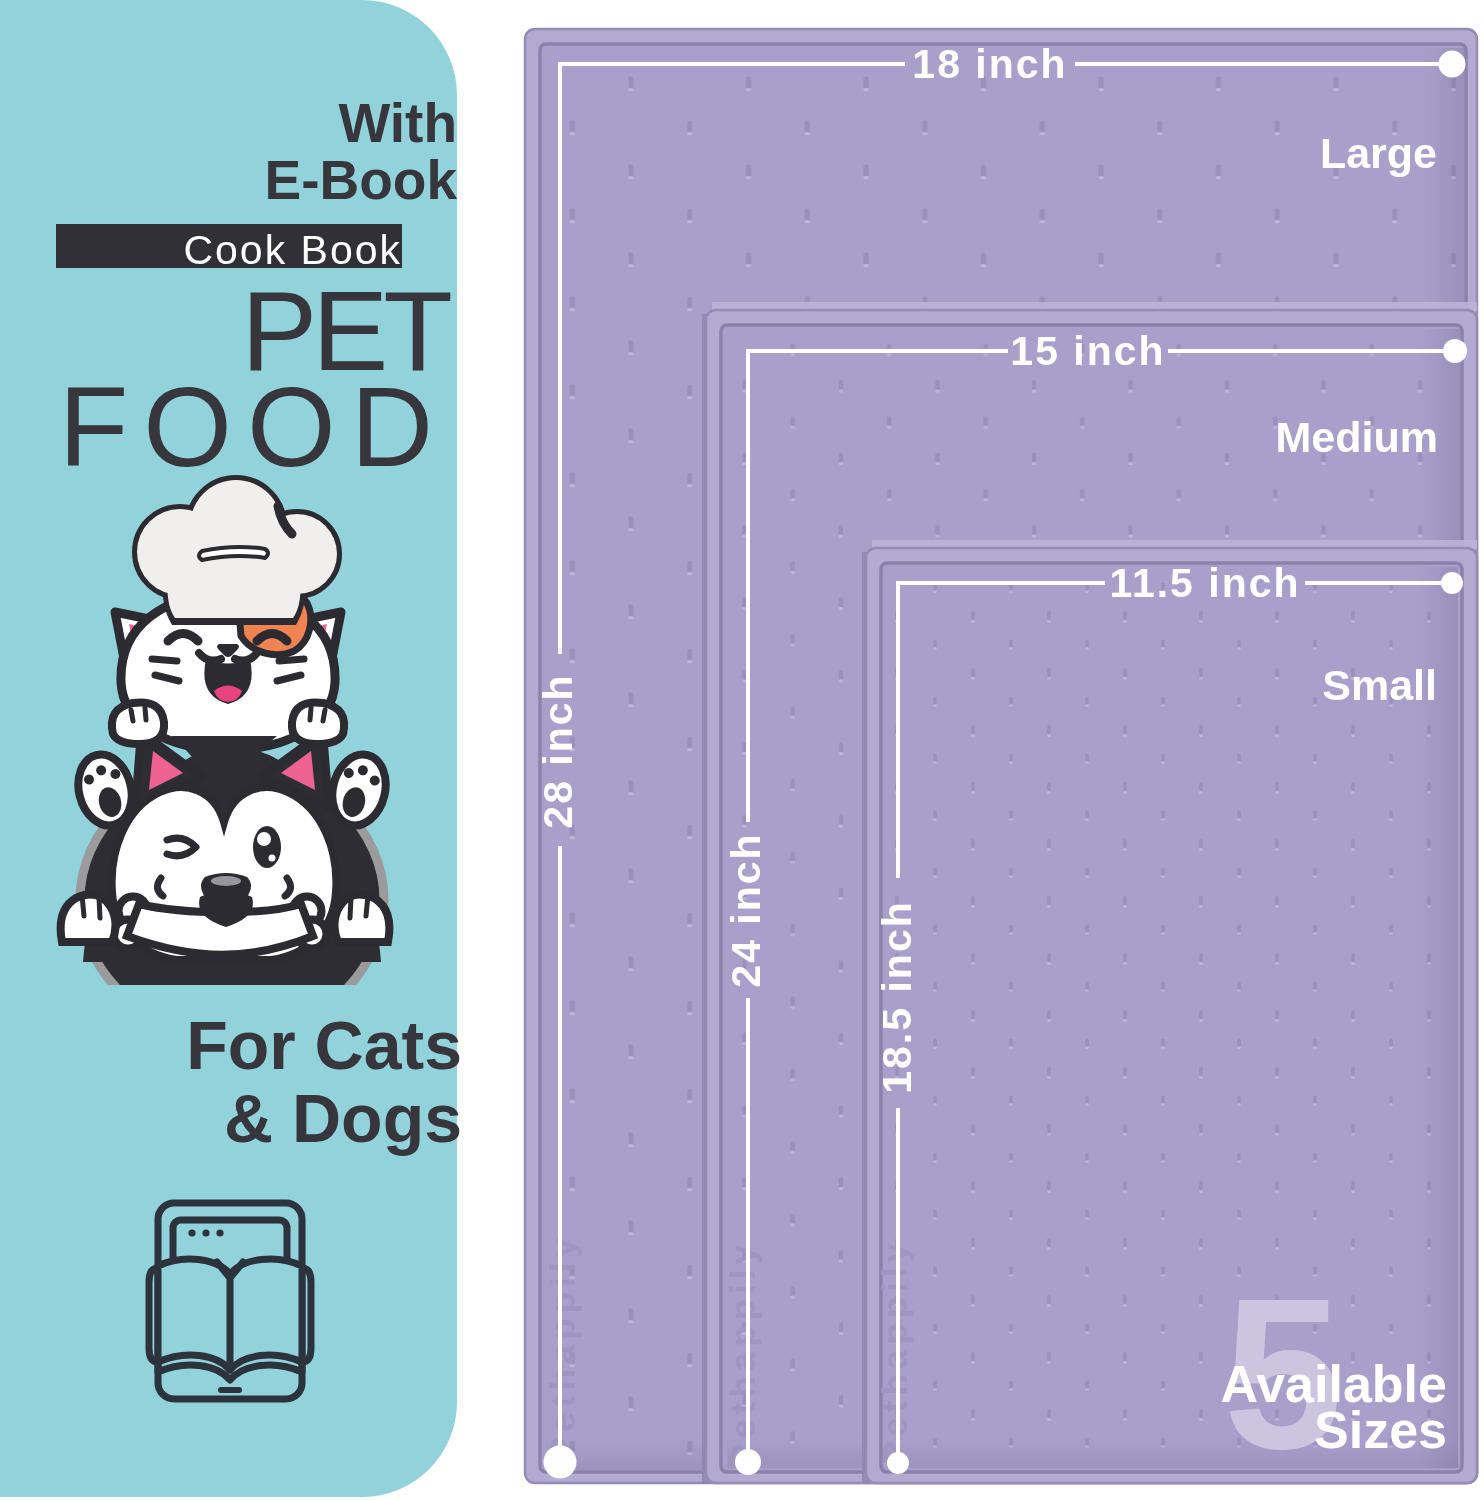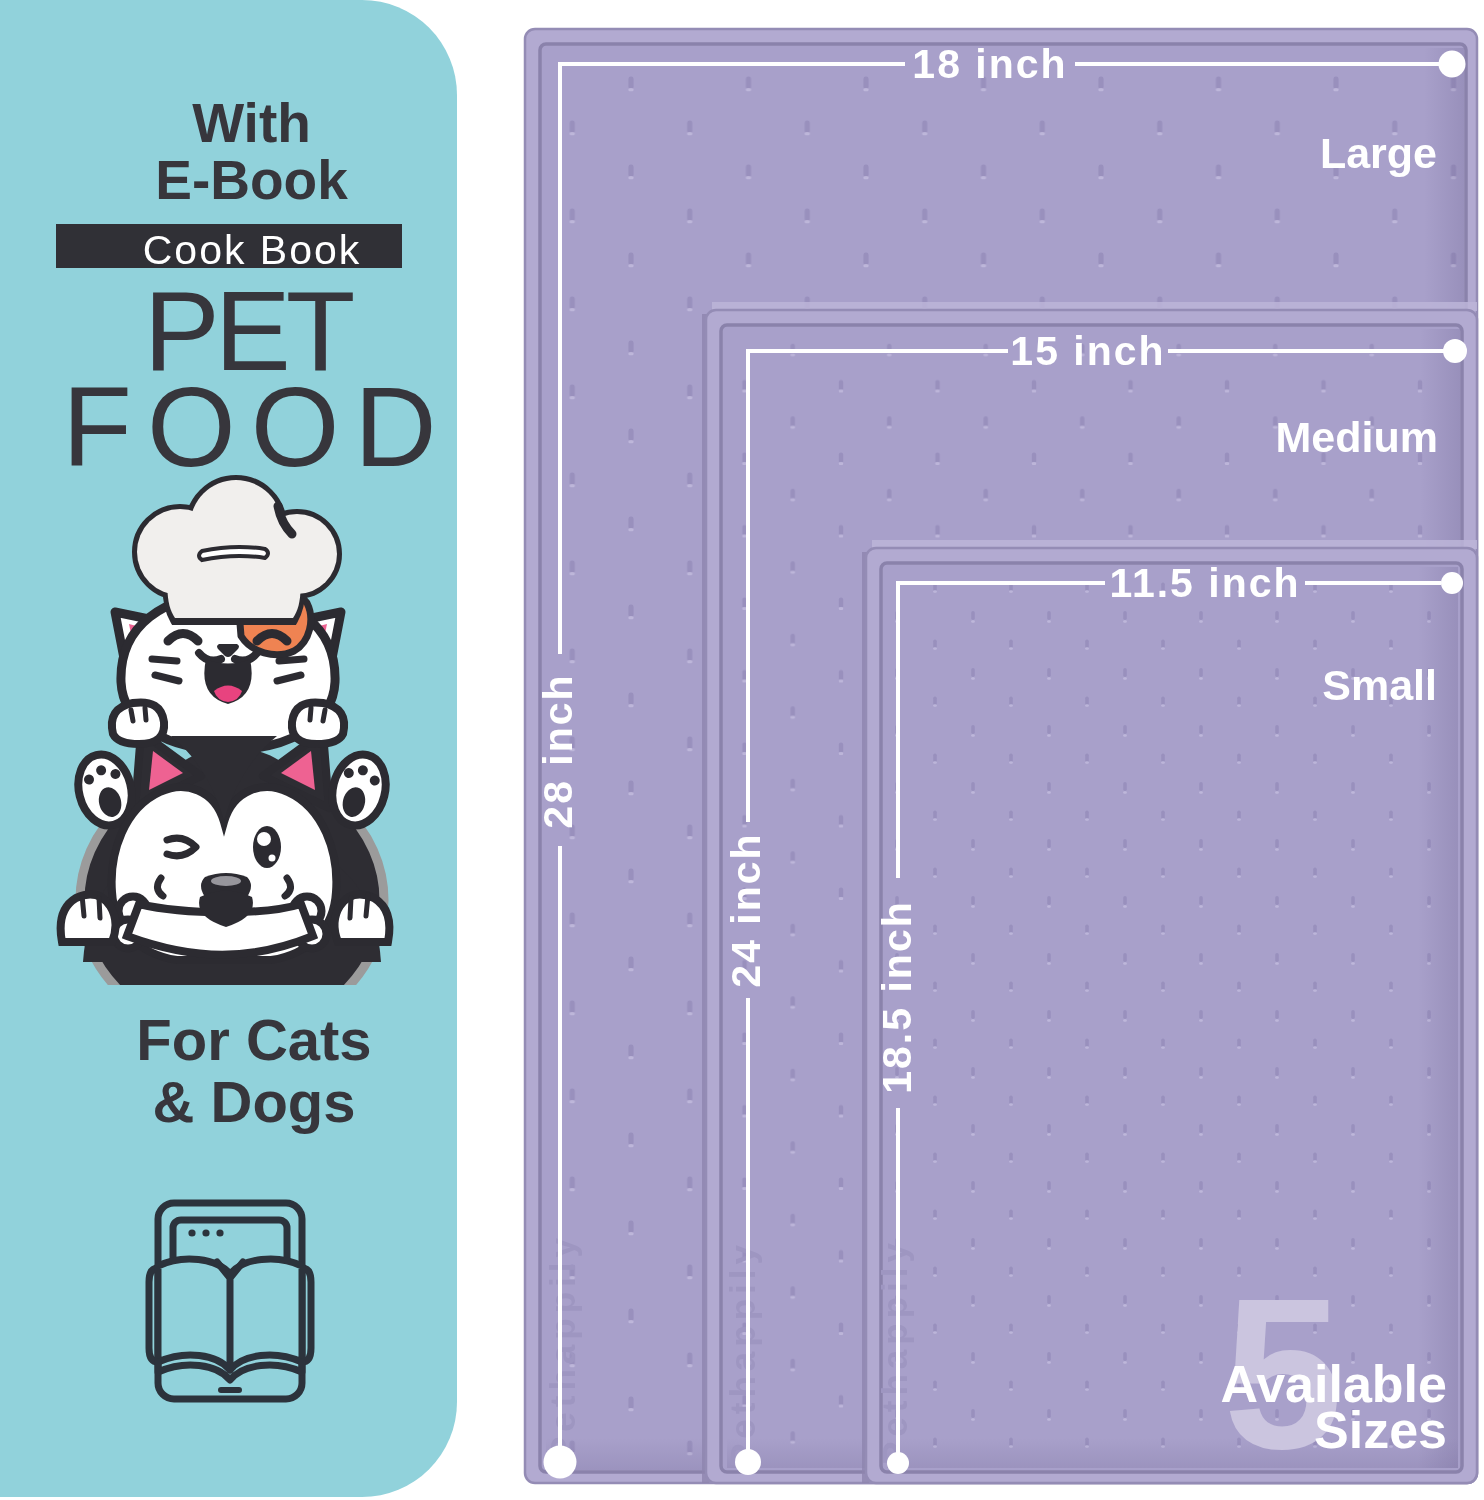--- a/index.html
+++ b/index.html
@@ -1,19 +1,19 @@
 <!DOCTYPE html>
 <html><head>
 <meta charset="utf-8">
 <style>
   html,body{margin:0;padding:0;}
   body{width:1484px;height:1500px;position:relative;background:#ffffff;overflow:hidden;
        font-family:"Liberation Sans", sans-serif;}
   .abs{position:absolute;}
-  .ctr{text-align:center;padding-left:23px;}
+  .ctr{text-align:right;}
 </style>
 </head>
 <body>
 
 <div class="abs" style="left:0;top:0;width:457px;height:1497px;background:#91d2db;border-radius:0 95px 95px 0;"></div>
 
 <div class="abs ctr" style="left:0;top:95px;width:457px;color:#37363c;font-size:55px;font-weight:700;line-height:57px;letter-spacing:0px;">With<br>E-Book</div>
 
 <div class="abs" style="left:56px;top:224px;width:346px;height:44px;background:#303036;"></div>
 
@@ -132,21 +132,21 @@
 
   <path d="M106,408 Q98,419 108,426 M232,408 Q240,419 230,426" fill="none" stroke="#2c2b31" stroke-width="7" stroke-linecap="round"></path>
 
   <path d="M7,472 Q1,440 21,428 Q43,418 55,436 Q65,452 57,472 Z" fill="#ffffff" stroke="#2c2b31" stroke-width="8"></path>
   <path d="M27,425 L29,446 M44,428 L45,448" stroke="#2c2b31" stroke-width="5" stroke-linecap="round" fill="none"></path>
 
   <path d="M333,472 Q339,440 319,428 Q297,418 285,436 Q275,452 283,472 Z" fill="#ffffff" stroke="#2c2b31" stroke-width="8"></path>
   <path d="M313,425 L311,446 M296,428 L295,448" stroke="#2c2b31" stroke-width="5" stroke-linecap="round" fill="none"></path>
 </svg>
 
-<div class="abs ctr" style="left:0;top:1009px;width:462px;color:#37363c;font-size:58px;font-weight:700;line-height:62px;">For Cats<br>&amp; Dogs</div>
+<div class="abs ctr" style="left:0;top:1009px;width:462px;color:#37363c;font-size:68px;font-weight:700;line-height:73px;">For Cats<br>&amp; Dogs</div>
 
 <svg class="abs" style="left:145px;top:1190px;" width="170" height="222" viewBox="0 0 170 222" fill="none" stroke="#2c333c" stroke-width="7" stroke-linecap="round" stroke-linejoin="round">
 
   <rect x="13" y="13" width="144" height="196" rx="16"></rect>
 
   <rect x="28" y="30" width="114" height="58" rx="8"></rect>
   <g fill="#2c333c" stroke="none">
     <circle cx="47" cy="43" r="3.6"></circle>
     <circle cx="61" cy="43" r="3.6"></circle>
     <circle cx="75" cy="43" r="3.6"></circle>

